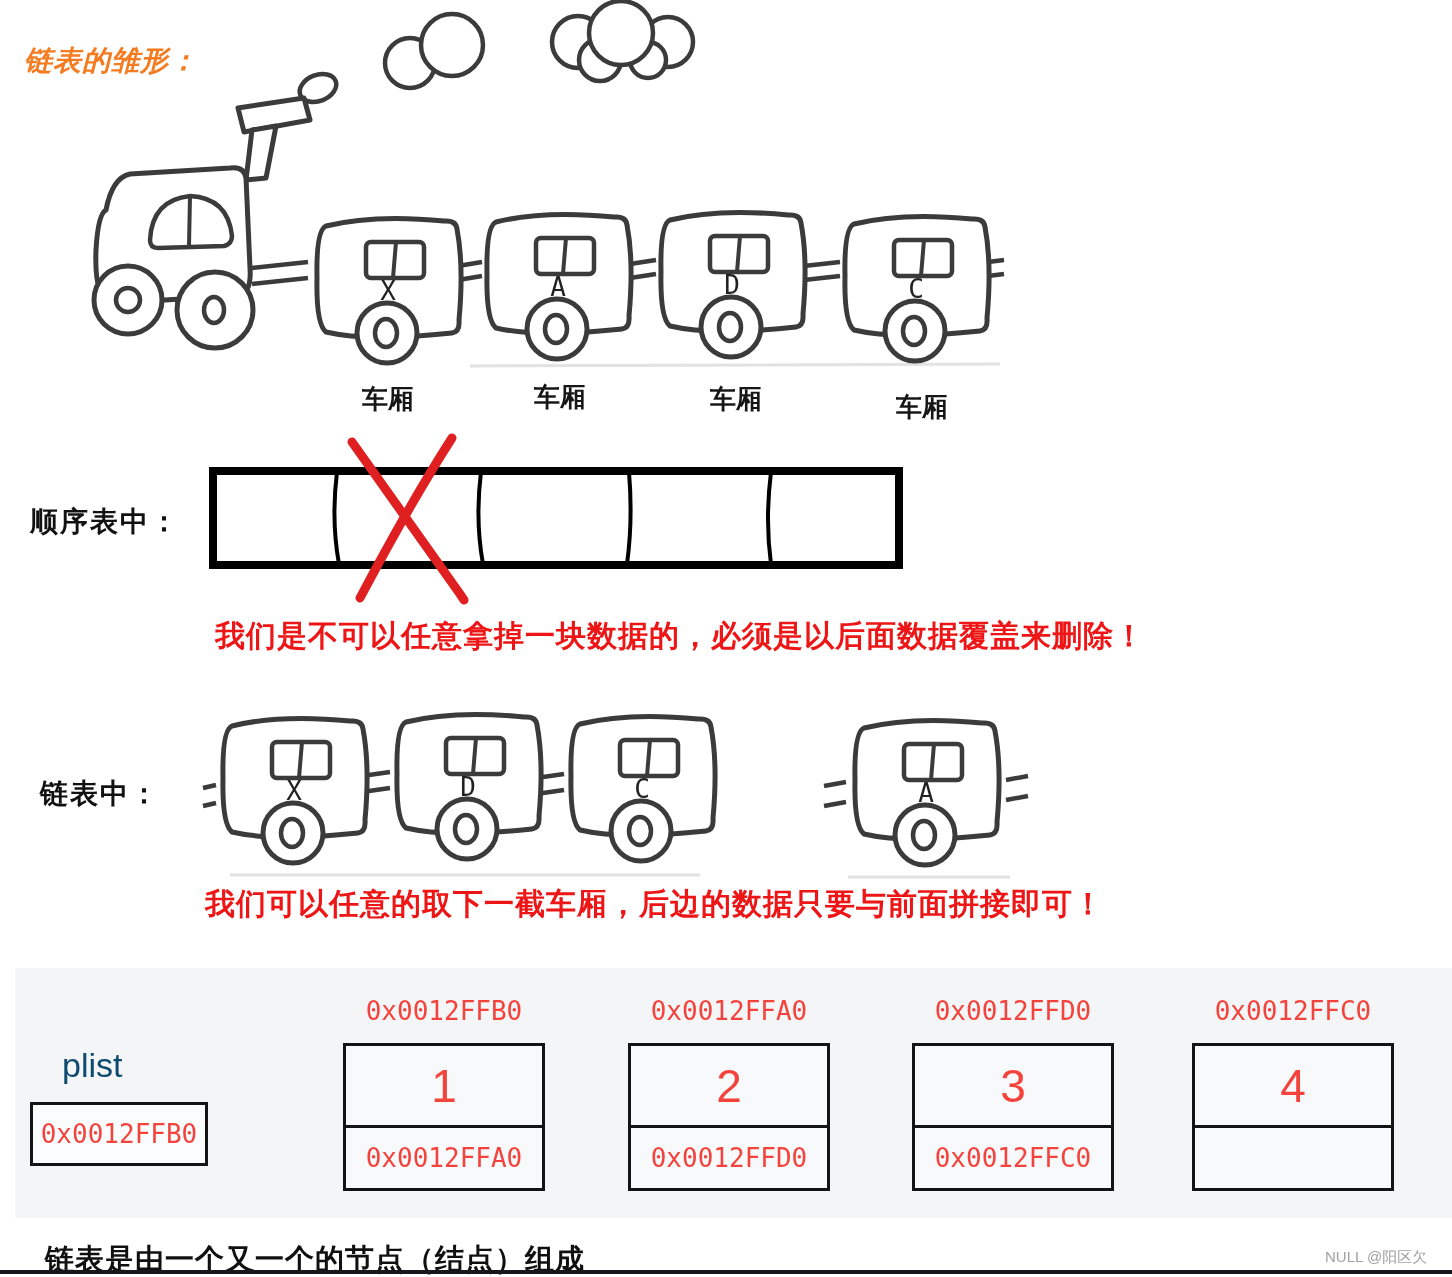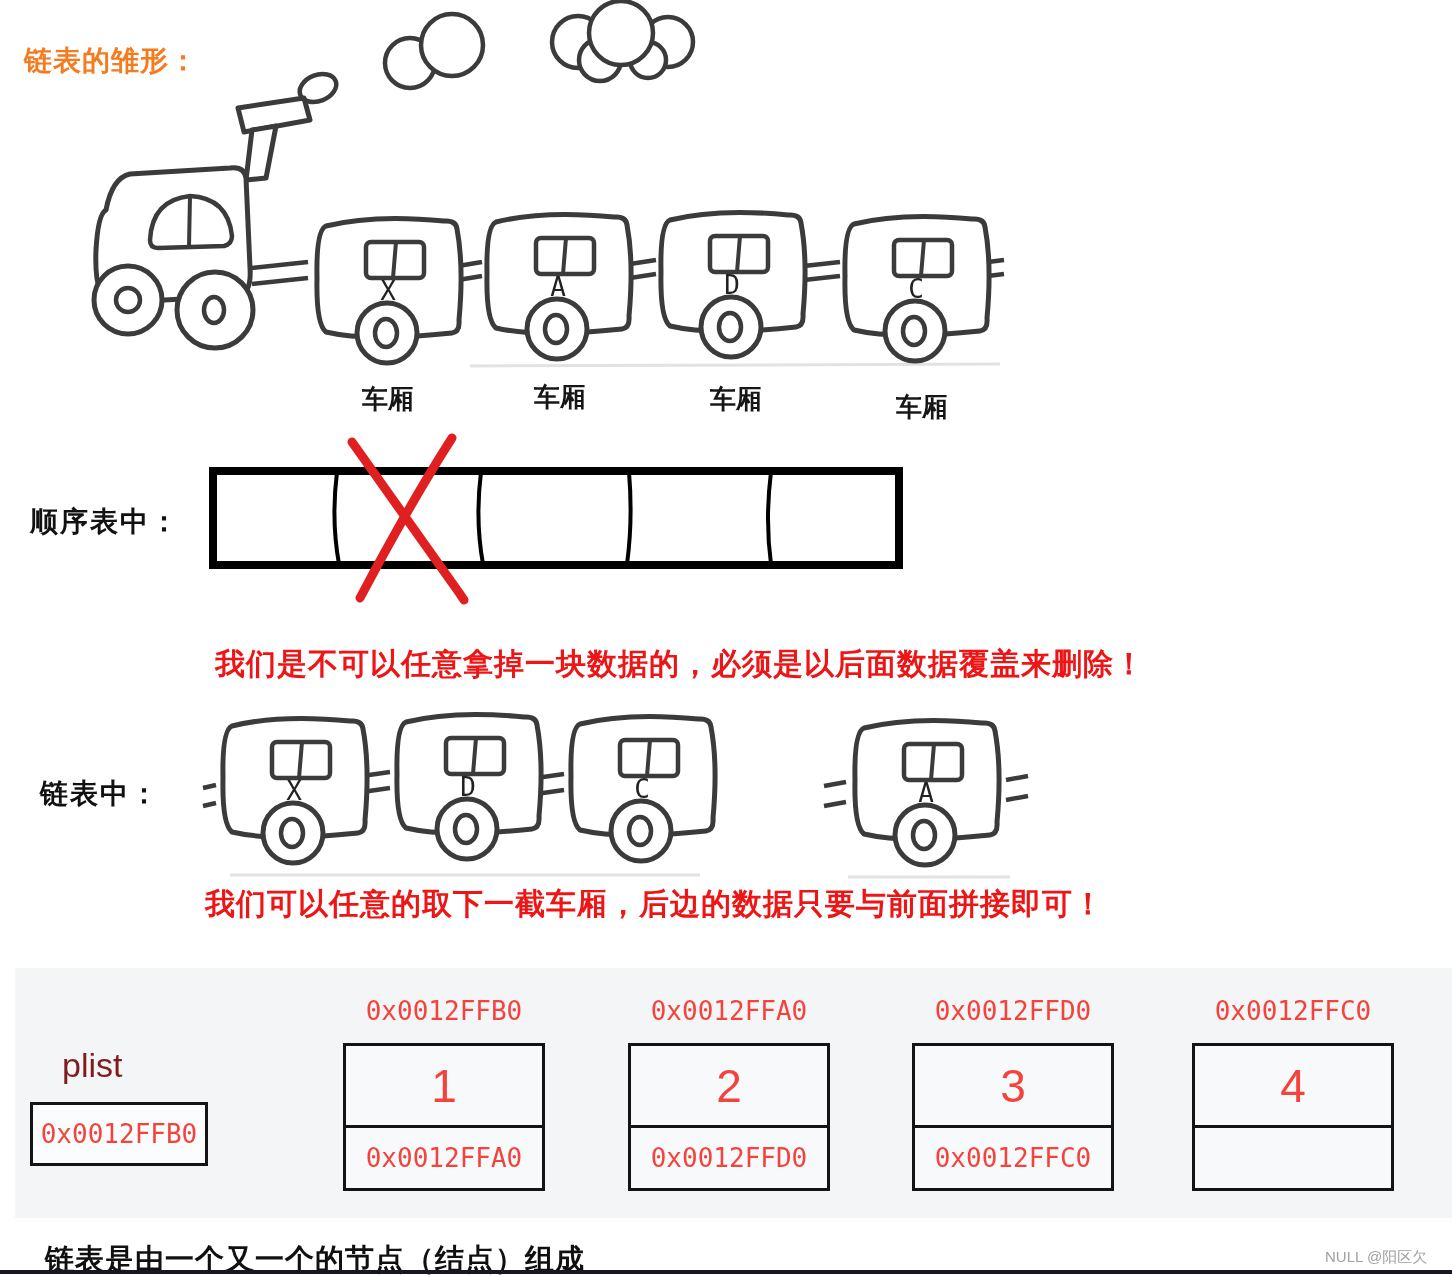--- a/index.html
+++ b/index.html
@@ -1,28 +1,28 @@
 <!DOCTYPE html>
 <html><head>
 <meta charset="utf-8">
 <style>
   html,body{margin:0;padding:0;}
   body{width:1452px;height:1277px;background:#ffffff;position:relative;overflow:hidden;
        font-family:"Liberation Sans",sans-serif;}
   .abs{position:absolute;}
   .title{left:24px;top:42px;font-size:28px;font-weight:bold;color:#f57b20;
-         font-family:"Liberation Serif",serif;letter-spacing:1px;}
+         font-family:"Liberation Serif",serif;letter-spacing:1px;font-style:italic;}
   .sec-label{font-size:28px;font-weight:bold;color:#111;
              font-family:"Liberation Serif",serif;letter-spacing:2px;}
   .caption{width:120px;text-align:center;font-size:26px;font-weight:bold;color:#161616;
            font-family:"Liberation Serif",serif;}
   .rednote{font-size:30px;font-weight:bold;color:#ed1515;
            font-family:"Liberation Serif",serif;letter-spacing:1px;}
   .panel{left:15px;top:968px;width:1437px;height:250px;background:#f4f5f7;}
-  .plist-label{left:62px;top:1046px;font-size:34px;color:#7f1d1d;font-weight:500;}
+  .plist-label{left:62px;top:1046px;font-size:34px;color:#0c4a6e;font-weight:500;}
   .plist-box{left:30px;top:1102px;width:172px;height:58px;background:#fbfcfd;
              border:3px solid #141414;display:flex;align-items:center;justify-content:center;}
   .addr{top:996px;width:202px;text-align:center;font-size:26px;color:#f4433c;
         font-family:"DejaVu Sans Mono",monospace;}
   .red-mono{font-size:26px;color:#f4433c;font-family:"DejaVu Sans Mono",monospace;}
   .node{top:1043px;width:202px;height:148px;border:3px solid #141414;background:#f8f9fb;
         box-sizing:border-box;display:flex;flex-direction:column;}
   .node .val{height:79px;border-bottom:3px solid #141414;display:flex;align-items:center;
              justify-content:center;font-size:46px;color:#f4433c;}
   .node .nxt{flex:1;display:flex;align-items:center;justify-content:center;
@@ -163,21 +163,21 @@
     <path d="M1112,1120 C1155,1124 1145,1064 1180,1057" marker-end="url(#ah)"></path>
   </g>
 </svg>
 
 <div class="abs caption" style="left:328px;top:382px;">车厢</div>
 <div class="abs caption" style="left:500px;top:380px;">车厢</div>
 <div class="abs caption" style="left:676px;top:382px;">车厢</div>
 <div class="abs caption" style="left:862px;top:390px;">车厢</div>
 
 <div class="abs sec-label" style="left:30px;top:503px;">顺序表中：</div>
-<div class="abs rednote" style="left:215px;top:644px;">我们是不可以任意拿掉一块数据的，必须是以后面数据覆盖来删除！</div>
+<div class="abs rednote" style="left:215px;top:616px;">我们是不可以任意拿掉一块数据的，必须是以后面数据覆盖来删除！</div>
 
 <div class="abs sec-label" style="left:40px;top:775px;text-align:center;">链表中：</div>
 <div class="abs rednote" style="left:205px;top:884px;text-align:center;">我们可以任意的取下一截车厢，后边的数据只要与前面拼接即可！</div>
 
 <div class="abs panel"></div>
 
 <div class="abs plist-label">plist</div>
 <div class="abs plist-box">
   <span class="red-mono">0x0012FFB0</span>
 </div>

